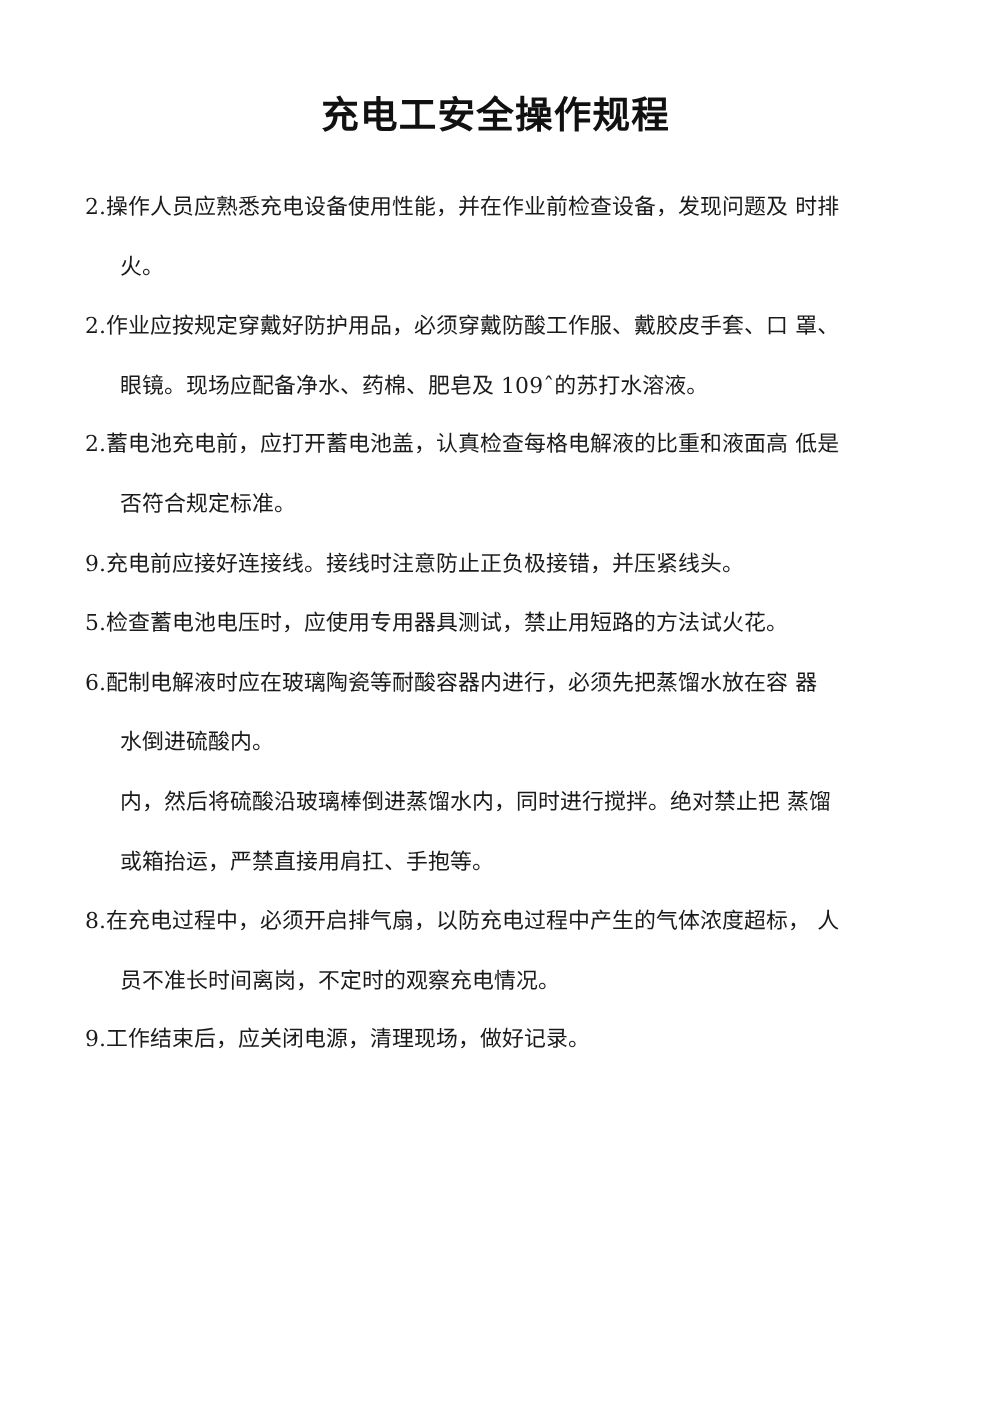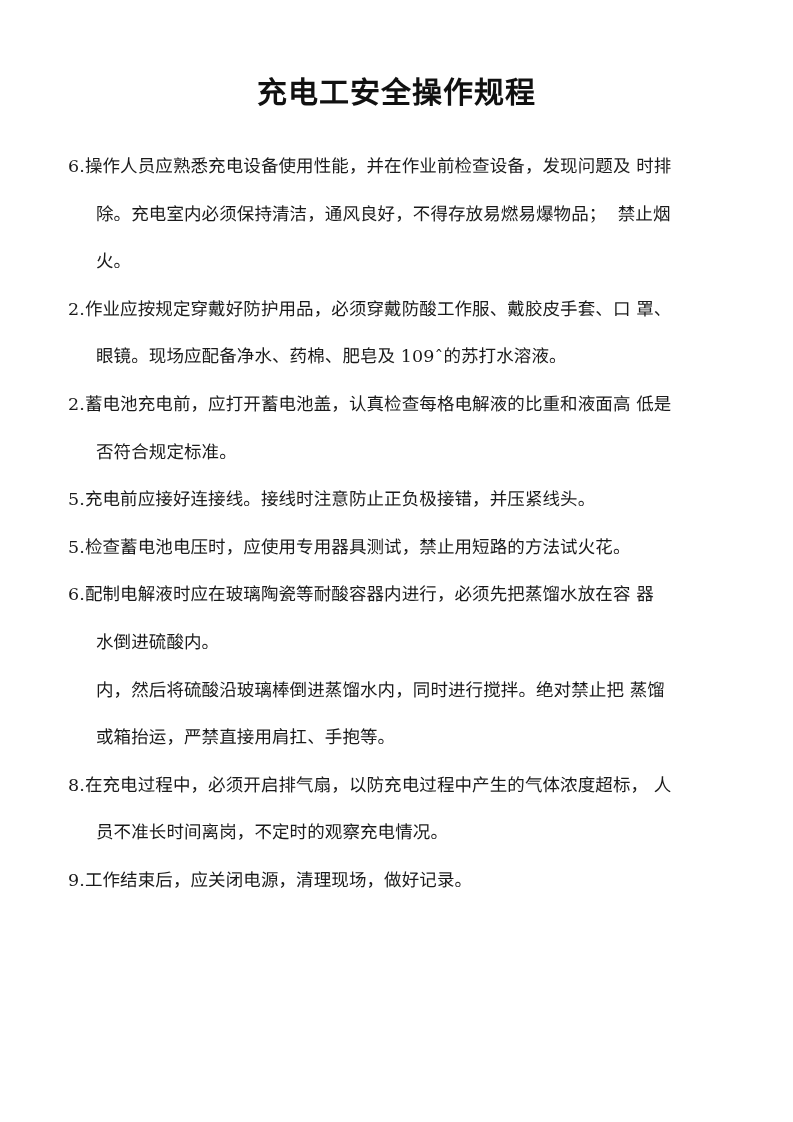--- a/index.html
+++ b/index.html
@@ -68,34 +68,33 @@
 </style>
 </head>
 <body>
 
 <div class="page">
 
   <div class="doc-title">充电工安全操作规程</div>
 
   <div class="body-list">
       <div class="item">
-        <div class="item-line first">6.操作人员应熟悉充电设备使用性能，并在作业前检查设备，发现问题及 时排</div>
-        <div class="item-line cont">除。充电室内必须保持清洁，通风良好，不得存放易燃易爆物品；  禁止烟</div>
+        <div class="item-line first">2.操作人员应熟悉充电设备使用性能，并在作业前检查设备，发现问题及 时排</div>
         <div class="item-line cont">火。</div>
       </div>
       <div class="item">
         <div class="item-line first">2.作业应按规定穿戴好防护用品，必须穿戴防酸工作服、戴胶皮手套、口 罩、</div>
         <div class="item-line cont">眼镜。现场应配备净水、药棉、肥皂及 109ˆ的苏打水溶液。</div>
       </div>
       <div class="item">
         <div class="item-line first">2.蓄电池充电前，应打开蓄电池盖，认真检查每格电解液的比重和液面高 低是</div>
         <div class="item-line cont">否符合规定标准。</div>
       </div>
       <div class="item">
-        <div class="item-line first">5.充电前应接好连接线。接线时注意防止正负极接错，并压紧线头。</div>
+        <div class="item-line first">9.充电前应接好连接线。接线时注意防止正负极接错，并压紧线头。</div>
       </div>
       <div class="item">
         <div class="item-line first">5.检查蓄电池电压时，应使用专用器具测试，禁止用短路的方法试火花。</div>
       </div>
       <div class="item">
         <div class="item-line first">6.配制电解液时应在玻璃陶瓷等耐酸容器内进行，必须先把蒸馏水放在容 器</div>
         <div class="item-line cont">水倒进硫酸内。</div>
         <div class="item-line cont">内，然后将硫酸沿玻璃棒倒进蒸馏水内，同时进行搅拌。绝对禁止把 蒸馏</div>
       </div>
       <div class="item">

